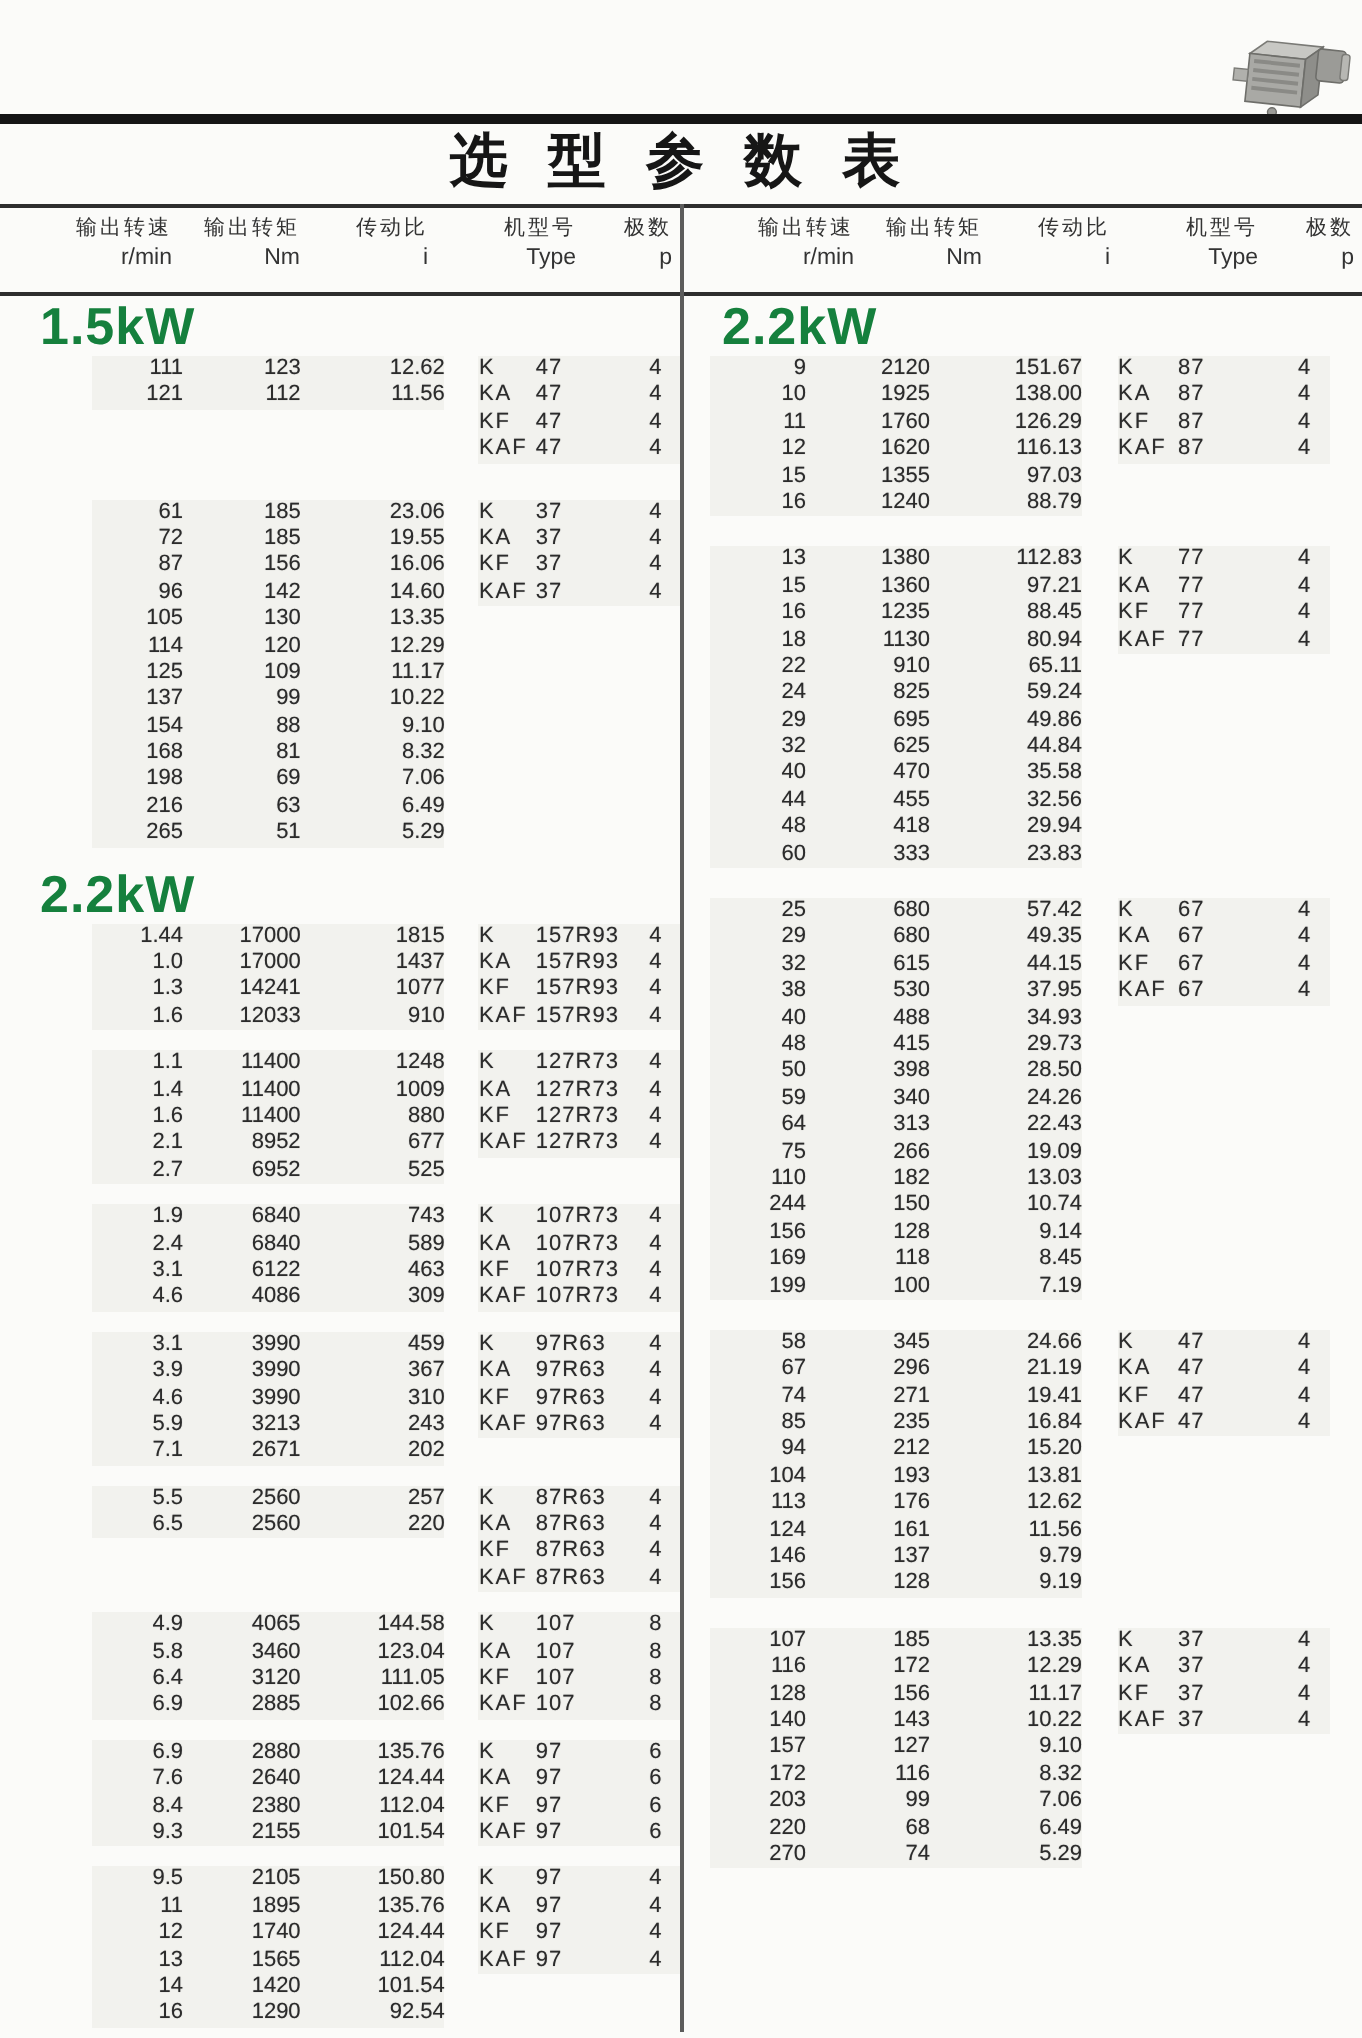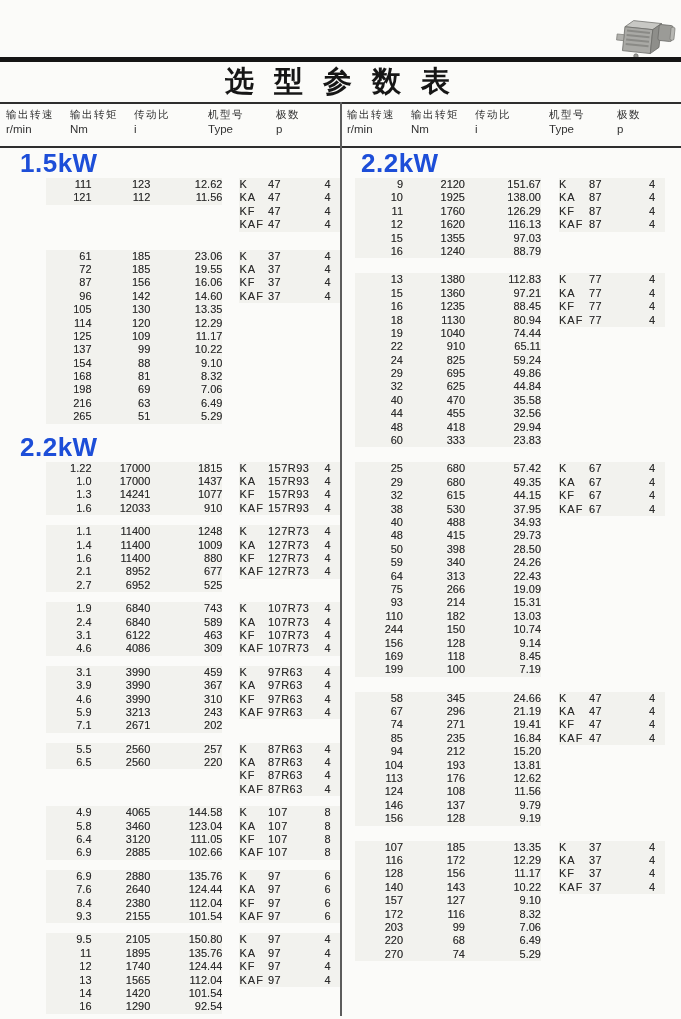--- a/index.html
+++ b/index.html
@@ -19,34 +19,34 @@
   .v-divider{position:absolute; left:340px; top:102px; width:2px; height:914px; background:#5c5c5c;}
   
   .title{
     position:absolute; left:0; top:62px; width:681px; text-align:center;
     font-size:29px; font-weight:bold; letter-spacing:6px; line-height:38px;
     color:#161616; white-space:pre;
   }
   
   .header-half{position:absolute; top:105px; width:340px; height:40px;}
   .header-left{left:0;} .header-right{left:341px;}
-  .hcell{position:absolute; top:2px; text-align:left; color:#333;}
+  .hcell{position:absolute; top:2px; text-align:right; color:#333;}
   .hcn{font-size:10.5px; line-height:15px; letter-spacing:1.5px; white-space:nowrap;}
   .hen{font-size:11.5px; line-height:14px;}
   .hc0{left:6px;   width:80px;}
   .hc1{left:70px;  width:80px;}
   .hc2{left:134px; width:80px;}
   .hc3{left:208px; width:80px;}
   .hc4{left:276px; width:60px;}
   
   .col{position:absolute; top:150px; width:340px;}
   .col-left{left:0;} .col-right{left:341px;}
   .heading{
     height:28px; line-height:26px; padding-left:20px;
-    font-size:26px; font-weight:bold; letter-spacing:0.5px; color:#1d4ed8;
+    font-size:26px; font-weight:bold; letter-spacing:0.5px; color:#15803d;
   }
   .col-left  .group{margin-bottom:10px;margin-left:32px;}
   .col-right .group{margin-bottom:15px;}
   .group.gap-large{margin-top:18px;}
   .row{display:flex; height:13.4px; font-size:11px; line-height:13.4px; white-space:nowrap;}
   .row span{display:block; text-shadow:0 0 0.5px rgba(40,40,40,0.45);}
   .c-speed {width:48px; margin-left:14px; text-align:right;}
   .c-torque{width:62px; text-align:right;}
   .c-ratio {width:76px; text-align:right;}
   .c-sp    {width:18px;}
@@ -285,21 +285,21 @@
           <span class="c-ratio filled">5.29</span>
           <span class="c-sp"></span>
           <span class="c-prefix"></span>
           <span class="c-model"></span>
           <span class="c-poles"></span>
         </div>
       </div>
       <div class="heading">2.2kW</div>
       <div class="group">
         <div class="row">
-          <span class="c-speed filled">1.22</span>
+          <span class="c-speed filled">1.44</span>
           <span class="c-torque filled">17000</span>
           <span class="c-ratio filled">1815</span>
           <span class="c-sp"></span>
           <span class="c-prefix filled">K</span>
           <span class="c-model filled">157R93</span>
           <span class="c-poles filled">4</span>
         </div>
         <div class="row">
           <span class="c-speed filled">1.0</span>
           <span class="c-torque filled">17000</span>
@@ -720,29 +720,20 @@
         <div class="row">
           <span class="c-speed filled">18</span>
           <span class="c-torque filled">1130</span>
           <span class="c-ratio filled">80.94</span>
           <span class="c-sp"></span>
           <span class="c-prefix filled">KAF</span>
           <span class="c-model filled">77</span>
           <span class="c-poles filled">4</span>
         </div>
         <div class="row">
-          <span class="c-speed filled">19</span>
-          <span class="c-torque filled">1040</span>
-          <span class="c-ratio filled">74.44</span>
-          <span class="c-sp"></span>
-          <span class="c-prefix"></span>
-          <span class="c-model"></span>
-          <span class="c-poles"></span>
-        </div>
-        <div class="row">
           <span class="c-speed filled">22</span>
           <span class="c-torque filled">910</span>
           <span class="c-ratio filled">65.11</span>
           <span class="c-sp"></span>
           <span class="c-prefix"></span>
           <span class="c-model"></span>
           <span class="c-poles"></span>
         </div>
         <div class="row">
           <span class="c-speed filled">24</span>
@@ -893,29 +884,20 @@
         <div class="row">
           <span class="c-speed filled">75</span>
           <span class="c-torque filled">266</span>
           <span class="c-ratio filled">19.09</span>
           <span class="c-sp"></span>
           <span class="c-prefix"></span>
           <span class="c-model"></span>
           <span class="c-poles"></span>
         </div>
         <div class="row">
-          <span class="c-speed filled">93</span>
-          <span class="c-torque filled">214</span>
-          <span class="c-ratio filled">15.31</span>
-          <span class="c-sp"></span>
-          <span class="c-prefix"></span>
-          <span class="c-model"></span>
-          <span class="c-poles"></span>
-        </div>
-        <div class="row">
           <span class="c-speed filled">110</span>
           <span class="c-torque filled">182</span>
           <span class="c-ratio filled">13.03</span>
           <span class="c-sp"></span>
           <span class="c-prefix"></span>
           <span class="c-model"></span>
           <span class="c-poles"></span>
         </div>
         <div class="row">
           <span class="c-speed filled">244</span>
@@ -1013,21 +995,21 @@
           <span class="c-speed filled">113</span>
           <span class="c-torque filled">176</span>
           <span class="c-ratio filled">12.62</span>
           <span class="c-sp"></span>
           <span class="c-prefix"></span>
           <span class="c-model"></span>
           <span class="c-poles"></span>
         </div>
         <div class="row">
           <span class="c-speed filled">124</span>
-          <span class="c-torque filled">108</span>
+          <span class="c-torque filled">161</span>
           <span class="c-ratio filled">11.56</span>
           <span class="c-sp"></span>
           <span class="c-prefix"></span>
           <span class="c-model"></span>
           <span class="c-poles"></span>
         </div>
         <div class="row">
           <span class="c-speed filled">146</span>
           <span class="c-torque filled">137</span>
           <span class="c-ratio filled">9.79</span>

